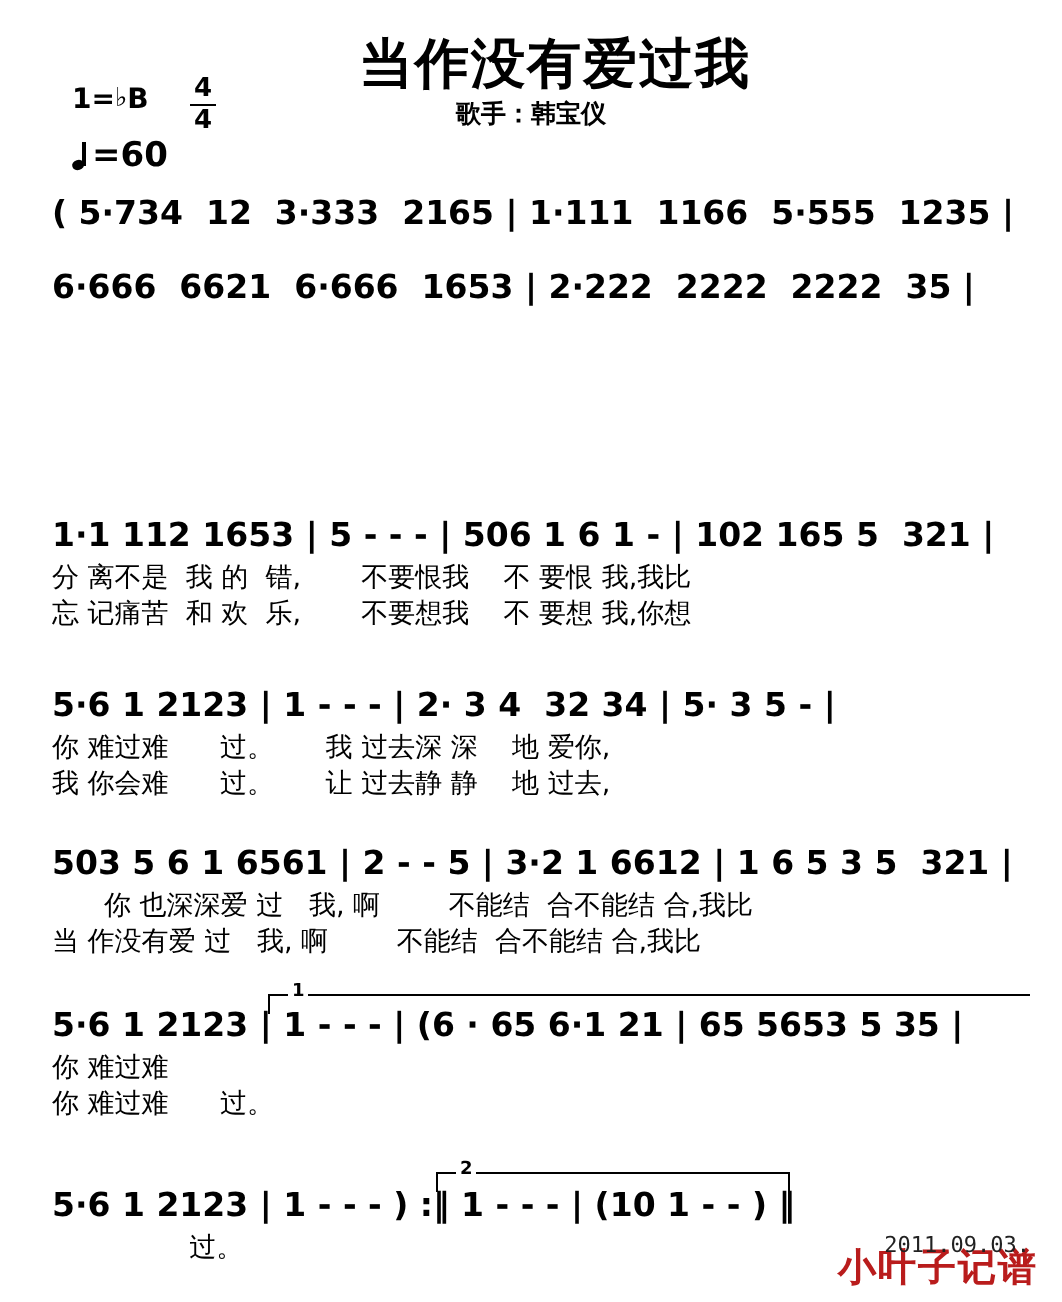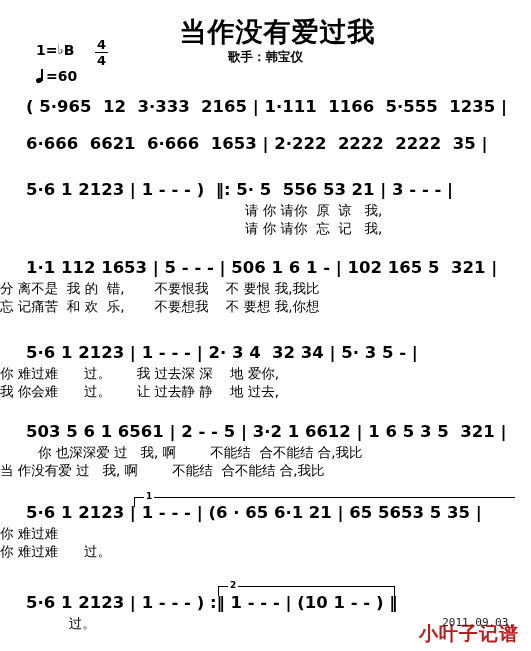--- a/index.html
+++ b/index.html
@@ -57,21 +57,21 @@
     line-height: 1.0;
     font-family: "DejaVu Sans", "Liberation Sans", sans-serif;
   }
   .timesig .num { display: block; }
   .timesig .bar { display: block; border-top: 1.6px solid #000; width: 13px; margin: 1px auto; }
   .timesig .den { display: block; }
 
   .tempo {
     position: absolute;
     top: 68px; left: 36px;
-    font-size: 14px;
+    font-size: 17px;
     font-weight: bold;
     font-family: "DejaVu Sans", "Liberation Sans", sans-serif;
     display: flex;
     align-items: center;
   }
   .quarter-note { display:inline-block; width:9px; height:13px; position:relative; margin-right:1px;}
   .quarter-note .head { position:absolute; left:0; bottom:0; width:6px; height:4.5px; background:#000; border-radius:50%; transform: rotate(-18deg);}
   .quarter-note .stem { position:absolute; left:5px; bottom:2px; width:1.5px; height:12px; background:#000;}
 
   
@@ -87,20 +87,21 @@
     letter-spacing: 0px;
     height: 22px;
     padding-left: 26px;
   }
 
   .lyric {
     font-size: 13.5px;
     white-space: pre;
     font-family: "DejaVu Sans", "Liberation Sans", sans-serif;
     height: 18px;
+    padding-left: 26px;
   }
 
   
   .ending {
     position: absolute;
     border-left: 1.6px solid #000;
     border-top: 1.6px solid #000;
     height: 9px;
   }
   .ending.closed { border-right: 1.6px solid #000; }
@@ -150,48 +151,43 @@
 
   <div class="tempo">
     <span class="quarter-note">
       <span class="head"></span>
         <span class="stem"></span>
     </span>
     <span>=60</span>
   </div>
 
   <div class="staff" style="top:97px">
-    <div class="notes">( 5·965  12  3·333  2165 | 1·111  1166  5·555  1235 |</div>
+    <div class="notes">( 5·734  12  3·333  2165 | 1·111  1166  5·555  1235 |</div>
   </div>
 
   <div class="staff" style="top:134px">
     <div class="notes">6·666  6621  6·666  1653 | 2·222  2222  2222  35 |</div>
   </div>
 
-  <div class="staff" style="top:180px">
-    <div class="notes">5·6 1 2123 | 1 - - - )  ‖: 5· 5  556 53 21 | 3 - - - |</div>
-    <div class="lyric" style="padding-left:245px">请 你 请你  原  谅   我,</div>
-    <div class="lyric" style="padding-left:245px">请 你 请你  忘  记   我,</div>
-  </div>
 
   <div class="staff" style="top:258px">
     <div class="notes">1·1 112 1653 | 5 - - - | 506 1 6 1 - | 102 165 5  321 |</div>
     <div class="lyric">分 离不是  我 的  错,       不要恨我    不 要恨 我,我比</div>
     <div class="lyric">忘 记痛苦  和 欢  乐,       不要想我    不 要想 我,你想</div>
   </div>
 
   <div class="staff" style="top:343px">
     <div class="notes">5·6 1 2123 | 1 - - - | 2· 3 4  32 34 | 5· 3 5 - |</div>
     <div class="lyric">你 难过难      过。      我 过去深 深    地 爱你,</div>
     <div class="lyric">我 你会难      过。      让 过去静 静    地 过去,</div>
   </div>
 
   <div class="staff" style="top:422px">
     <div class="notes">503 5 6 1 6561 | 2 - - 5 | 3·2 1 6612 | 1 6 5 3 5  321 |</div>
-    <div class="lyric" style="padding-left:38px">你 也深深爱 过   我, 啊        不能结  合不能结 合,我比</div>
+    <div class="lyric" style="padding-left:52px">你 也深深爱 过   我, 啊        不能结  合不能结 合,我比</div>
     <div class="lyric" style="">当 作没有爱 过   我, 啊        不能结  合不能结 合,我比</div>
   </div>
 
   <div class="ending" style="top:497px; left:134px; width:380px;">
     <span class="lbl">1</span>
   </div>
 
   <div class="staff" style="top:503px">
     <div class="notes">5·6 1 2123 | 1 - - - | (6 · 65 6·1 21 | 65 5653 5 35 |</div>
     <div class="lyric">你 难过难</div>

